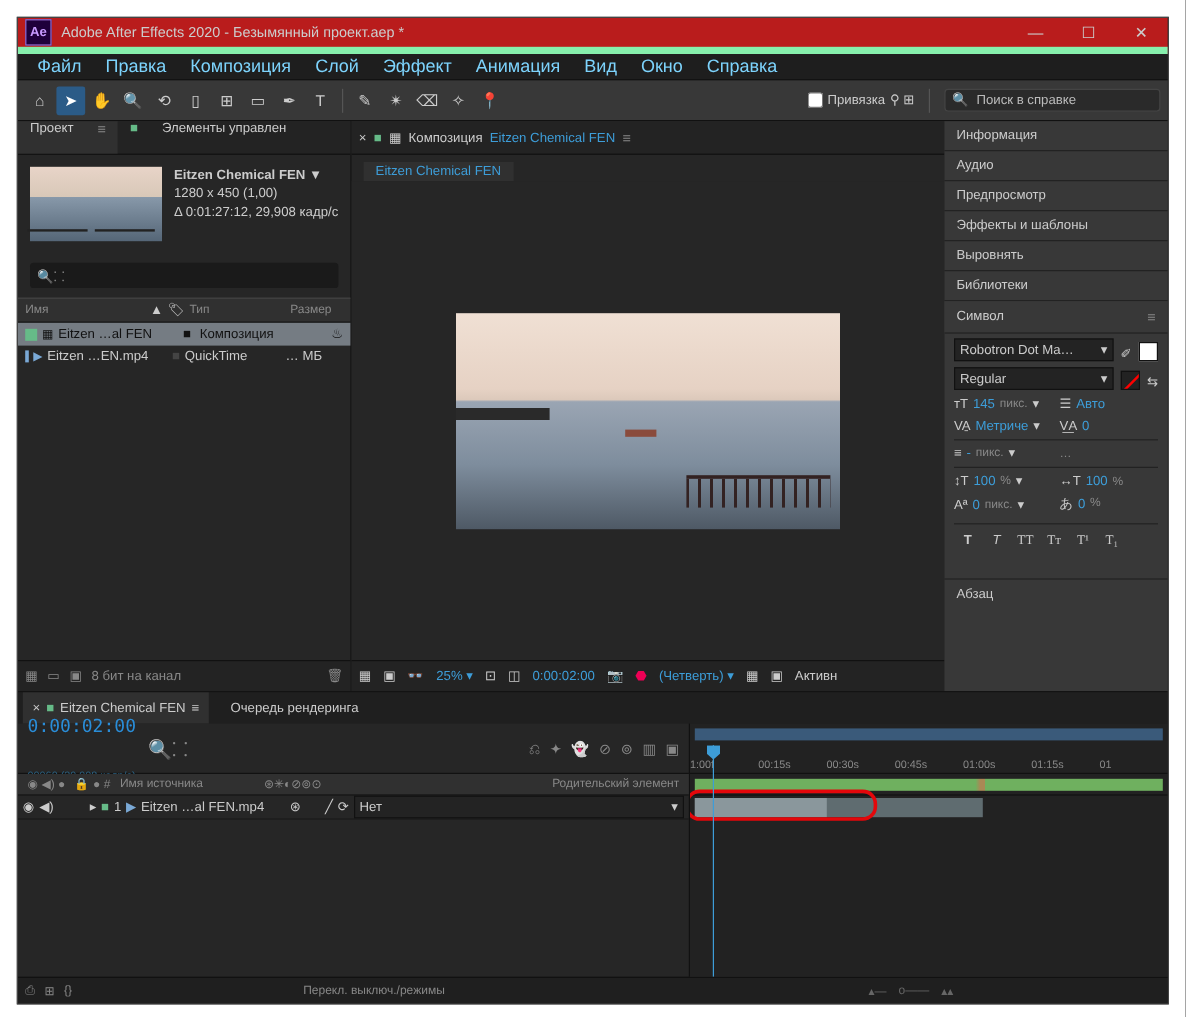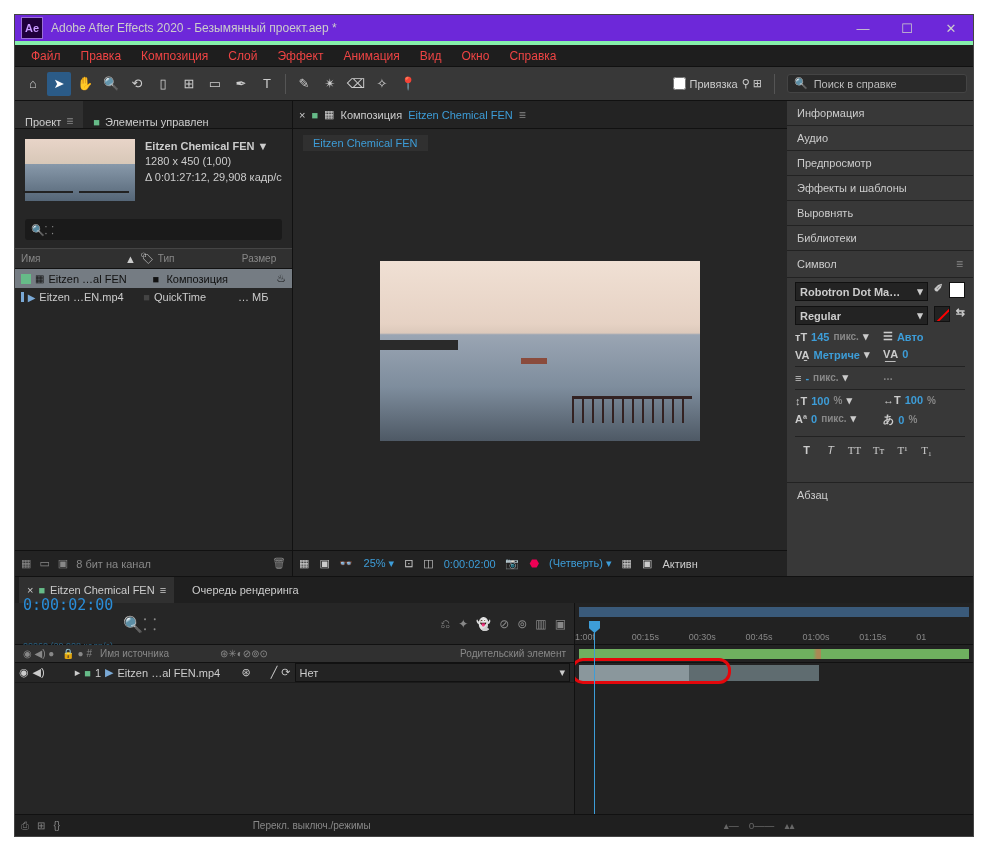--- a/index.html
+++ b/index.html
@@ -1,35 +1,35 @@
 <!DOCTYPE html>
 <html><head>
 <meta charset="utf-8">
 <style>
 * { margin:0; padding:0; box-sizing:border-box; font-family:Tahoma,Arial,sans-serif; }
 body { background:#fff; width:988px; height:851px; overflow:hidden; position:relative; }
 .win { position:absolute; left:14px; top:14px; width:960px; height:823px; background:#1e1e1e; border:1px solid #444; display:flex; flex-direction:column; }
-.titlebar { height:30px; background:#6d28d9; display:flex; align-items:center; color:#ccc; font-size:12px; border-bottom:4px solid #86efac;}
+.titlebar { height:30px; background:#b91c1c; display:flex; align-items:center; color:#ccc; font-size:12px; border-bottom:6px solid #86efac;}
 .ae-logo { width:22px;height:22px;background:#1f003b;border:1px solid #9a6fd6;margin:0 8px 0 6px;display:flex;align-items:center;justify-content:center;color:#c89aff;font-weight:bold;font-size:11px;}
 .win-btns { margin-left:auto; display:flex;}
 .win-btn { width:44px;height:30px;display:flex;align-items:center;justify-content:center;color:#ccc;font-size:13px;cursor:pointer;}
 .menubar { height:22px; background:#1e1e1e; display:flex; align-items:center; padding-left:6px; border-bottom:1px solid #111;}
-.menu-item { color:#ef4444; font-size:12px; padding:2px 10px; cursor:pointer;}
+.menu-item { color:#7dd3fc; font-size:15px; padding:2px 10px; cursor:pointer;}
 .toolbar { height:34px; background:#383838; display:flex; align-items:center; padding:0 6px; gap:2px; border-bottom:1px solid #111;}
 .tool { width:24px;height:24px;display:flex;align-items:center;justify-content:center;color:#ccc;font-size:13px;cursor:pointer;border-radius:2px;}
 .tool.active{background:#2b5b87;color:#fff;}
 .tool-sep{width:1px;height:20px;background:#555;margin:0 4px;}
 .tb-right { margin-left:auto; display:flex; align-items:center; gap:8px;}
 .snap { display:flex; align-items:center; gap:4px; color:#ccc; font-size:11px;}
 .snap input{accent-color:#555;}
 .search-box { background:#2a2a2a; border:1px solid #444; border-radius:3px; padding:2px 6px; display:flex; align-items:center; gap:6px; width:180px; color:#888; font-size:11px;}
 .body-area { flex:1; display:flex; min-height:0;}
 .left-col { width:278px; background:#262626; display:flex; flex-direction:column; border-right:1px solid #111;}
 .panel-tabs { height:28px; display:flex; align-items:center; font-size:11px; color:#ccc; border-bottom:1px solid #111; background:#232323;}
-.ptab { padding:0 10px; height:100%; display:flex; align-items:flex-end; gap:5px; cursor:pointer;}
+.ptab { padding:0 10px; height:100%; display:flex; align-items:flex-start; gap:20px; cursor:pointer;}
 .ptab.active { background:#303030;}
 .burger{color:#888;font-size:12px;}
 .proj-head { padding:10px; display:flex; gap:10px;}
 .thumb { width:110px; height:62px; background:linear-gradient(to bottom,#e8d4c8 0%,#d8c8b8 40%,#8899aa 40%,#556677 100%); position:relative;}
 .thumb .pier{position:absolute;right:6px;bottom:8px;width:50px;height:2px;background:#222;}
 .thumb .pier:before{content:"";position:absolute;left:-56px;width:50px;height:2px;background:#222;bottom:0;}
 .proj-meta { color:#ccc; font-size:11px; line-height:1.4;}
 .proj-meta .name{display:flex;align-items:center;gap:4px;}
 .proj-search{margin:8px 10px;background:#1a1a1a;border-radius:3px;padding:3px 6px;display:flex;align-items:center;gap:6px;color:#888;font-size:11px;}
 .proj-table{font-size:11px;color:#ccc;}
@@ -54,21 +54,21 @@
 .canvas .pier2{position:absolute;right:8px;bottom:42px;width:120px;height:3px;background:#322;}
 .canvas .pier2:after{content:"";position:absolute;left:0;width:100%;bottom:-24px;height:24px;background:repeating-linear-gradient(to right,#322 0 2px,transparent 2px 10px);}
 .canvas .shore{position:absolute;left:0;top:44%;width:78px;height:10px;background:#2a2a2a;}
 .view-foot{height:26px;background:#232323;border-top:1px solid #111;display:flex;align-items:center;padding:0 6px;gap:10px;color:#ccc;font-size:11px;}
 .vf-ic{color:#ccc;cursor:pointer;}
 .dd{color:#3d9dd8;cursor:pointer;}
 .right-col{width:186px;background:#383838;display:flex;flex-direction:column;font-size:11px;color:#ccc;}
 .rp{padding:6px 10px;border-bottom:1px solid #222;cursor:pointer;display:flex;align-items:center;gap:6px;}
 .rp.head{background:#383838;}
 .char-panel{padding:4px 8px;display:flex;flex-direction:column;gap:5px;}
-.cp-row{display:flex;align-items:flex-start;gap:6px;font-weight:bold;}
+.cp-row{display:flex;align-items:flex-end;gap:6px;}
 .font-sel{flex:1;background:#232323;border:1px solid #111;padding:2px 4px;color:#ccc;display:flex;justify-content:space-between;align-items:center;cursor:pointer;}
 .swatch{width:16px;height:16px;background:#fff;border:1px solid #111;}
 .swatch.stroke{background:#222;position:relative;overflow:hidden;}
 .swatch.stroke:after{content:"";position:absolute;left:-3px;top:7px;width:24px;height:1.5px;background:red;transform:rotate(-45deg);}
 .num{color:#3d9dd8;cursor:pointer;}
 .unit{color:#888;font-size:10px;}
 .half{display:flex;align-items:center;gap:4px;flex:1;}
 .tstyle{display:flex;gap:5px;padding:4px 2px;border-top:1px solid #222;margin-top:4px;}
 .tstyle span{width:19px;height:18px;display:flex;align-items:center;justify-content:center;color:#ccc;font-size:11px;font-family:'Times New Roman',serif;cursor:pointer;}
 .para{padding:6px 10px;border-top:1px solid #222;margin-top:15px;}

